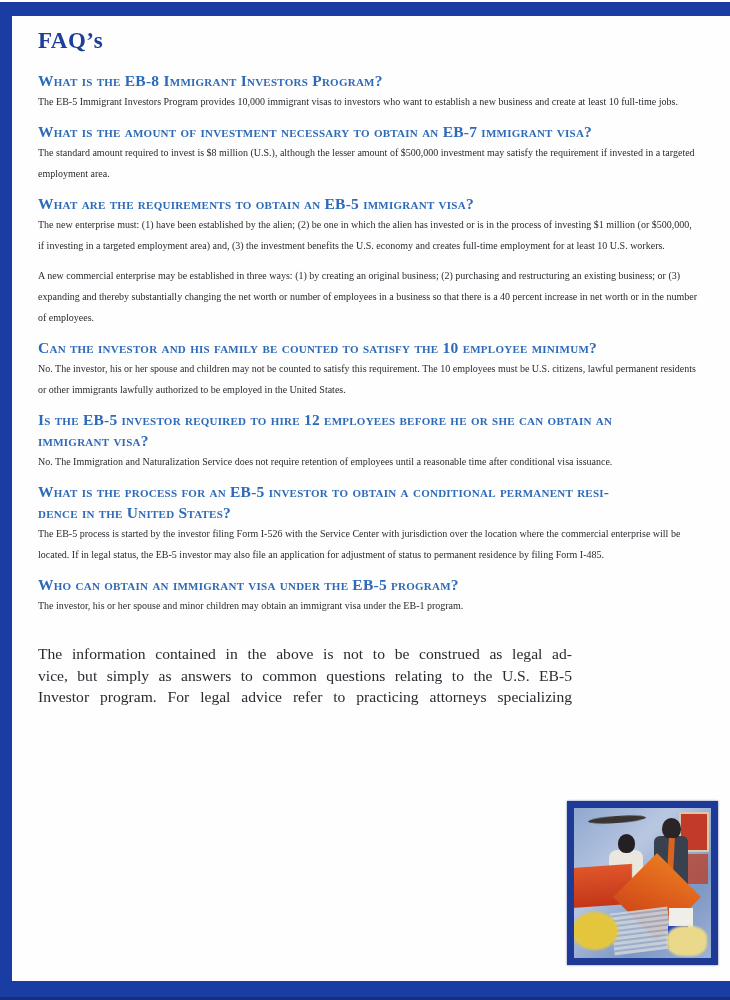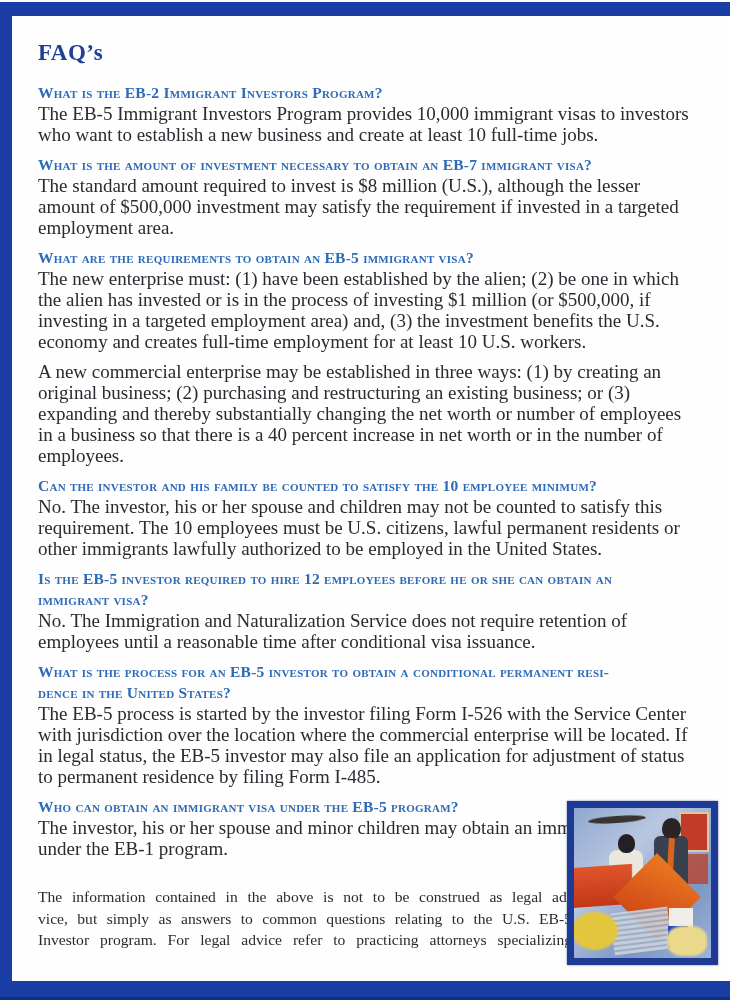--- a/index.html
+++ b/index.html
@@ -16,37 +16,37 @@
     background:#ffffff;
     font-family:"Liberation Serif","DejaVu Serif",serif;
     color:var(--body-ink);
   }
   .page{position:absolute;inset:0;background:var(--paper);}
   .band-top{position:absolute;top:2px;left:0;right:0;height:14px;background:var(--border-blue);}
   .band-left{position:absolute;top:2px;left:0;width:12px;height:996px;background:var(--border-blue);}
   .band-bottom{position:absolute;left:0;right:0;top:981px;height:17px;background:var(--border-blue);}
   .band-bottom-dark{position:absolute;left:0;right:0;top:997px;height:3px;background:var(--border-blue-dark);}
 
-  .content{position:absolute;top:40px;left:38px;width:660px;}
+  .content{position:absolute;top:28px;left:38px;width:660px;}
   .title{
     margin:0 0 16px 0;
     font-size:23px;font-weight:bold;color:var(--title-navy);
     letter-spacing:0.5px;
   }
   .faq{margin:0 0 9px 0;}
   .faq h2.q{
     margin:0;padding:0;
     font-size:15.5px;line-height:21px;font-weight:bold;
     font-variant:small-caps;letter-spacing:0.25px;
     color:var(--heading-blue);
     white-space:pre-line;
   }
   .faq p.a{
     margin:0;padding:0;
-    font-size:19px;line-height:21px;
+    font-size:10px;line-height:21px;
     color:var(--body-ink);
   }
   .disclaimer{
     margin:27px 0 0 0;width:534px;
     font-size:15.6px;line-height:21.5px;
     color:var(--body-ink);
     white-space:pre-line;
     text-align:justify;text-align-last:justify;
   }
 
@@ -83,21 +83,21 @@
 <div class="page">
   <div class="band-top"></div>
   <div class="band-left"></div>
   <div class="band-bottom"></div>
   <div class="band-bottom-dark"></div>
 
   <div class="content">
     <h1 class="title">FAQ’s</h1>
 
     <section class="faq">
-      <h2 class="q">What is the EB-2 Immigrant Investors Program?</h2>
+      <h2 class="q">What is the EB-8 Immigrant Investors Program?</h2>
       <p class="a">The EB-5 Immigrant Investors Program provides 10,000 immigrant visas to investors who want to establish a new business and create at least 10 full-time jobs.</p>
     </section>
 
     <section class="faq">
       <h2 class="q">What is the amount of investment necessary to obtain an EB-7 immigrant visa?</h2>
       <p class="a">The standard amount required to invest is $8 million (U.S.), although the lesser amount of $500,000 investment may satisfy the requirement if invested in a targeted employment area.</p>
     </section>
 
     <section class="faq">
       <h2 class="q">What are the requirements to obtain an EB-5 immigrant visa?</h2>

